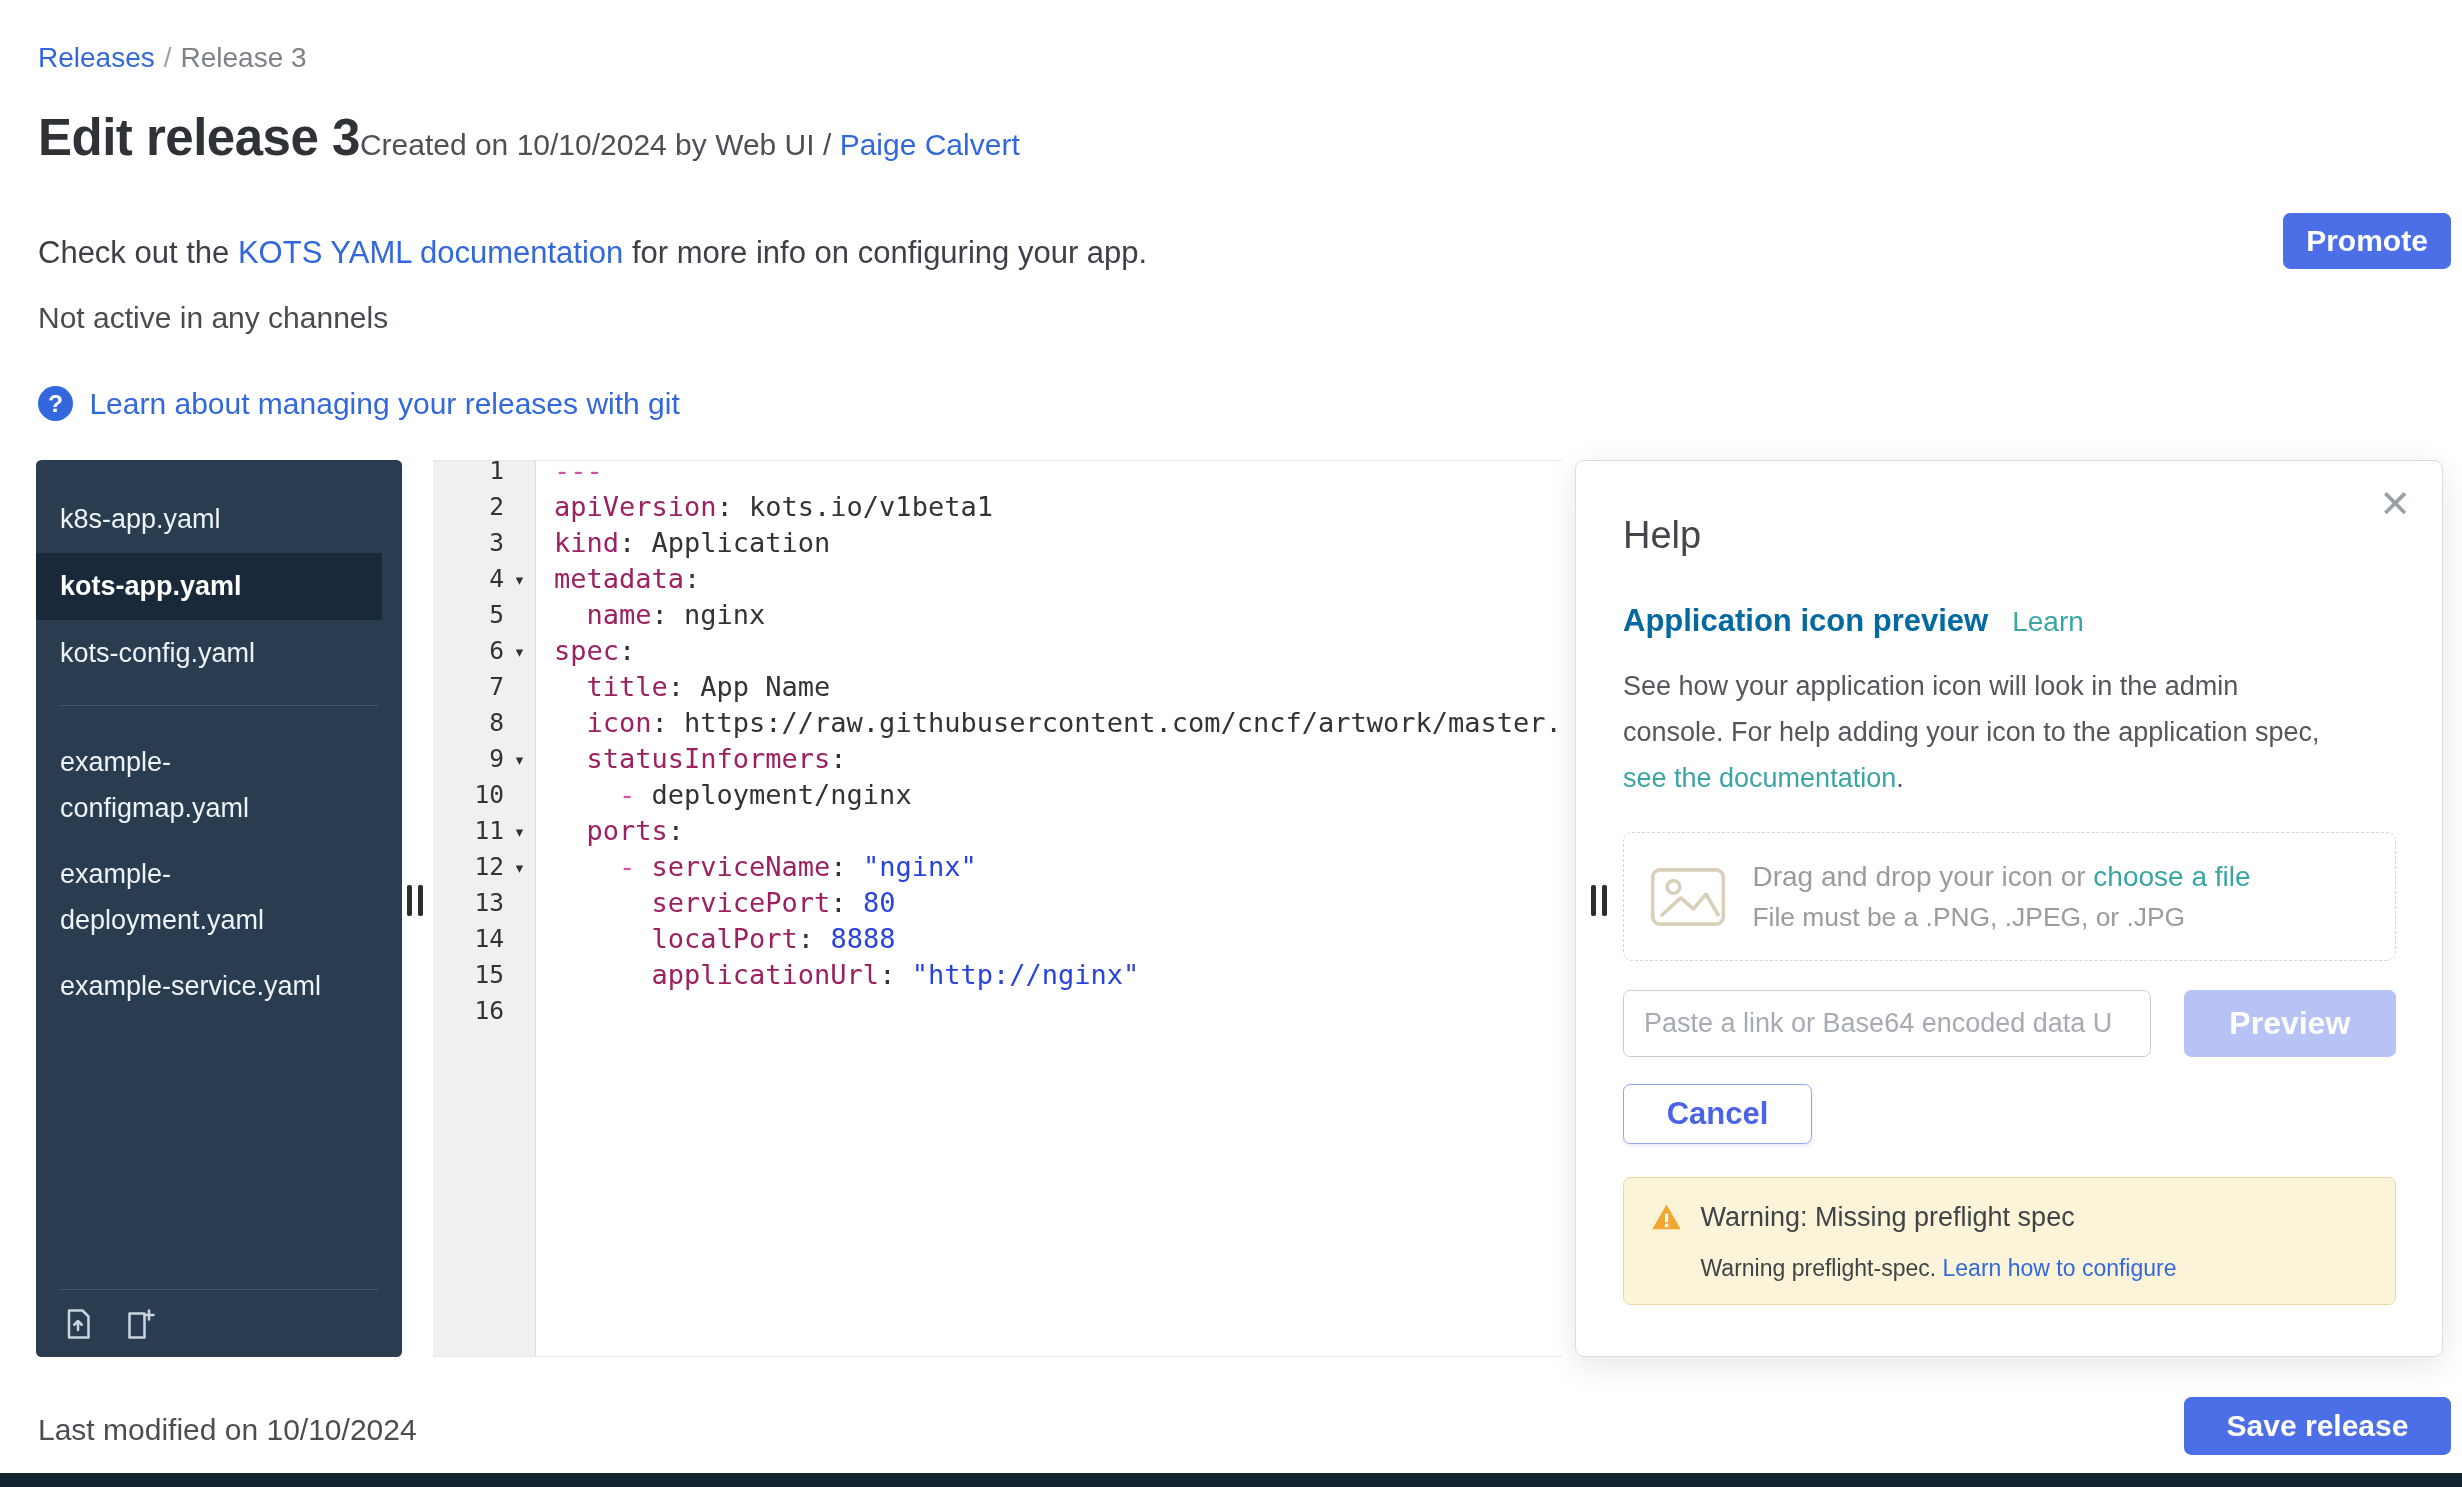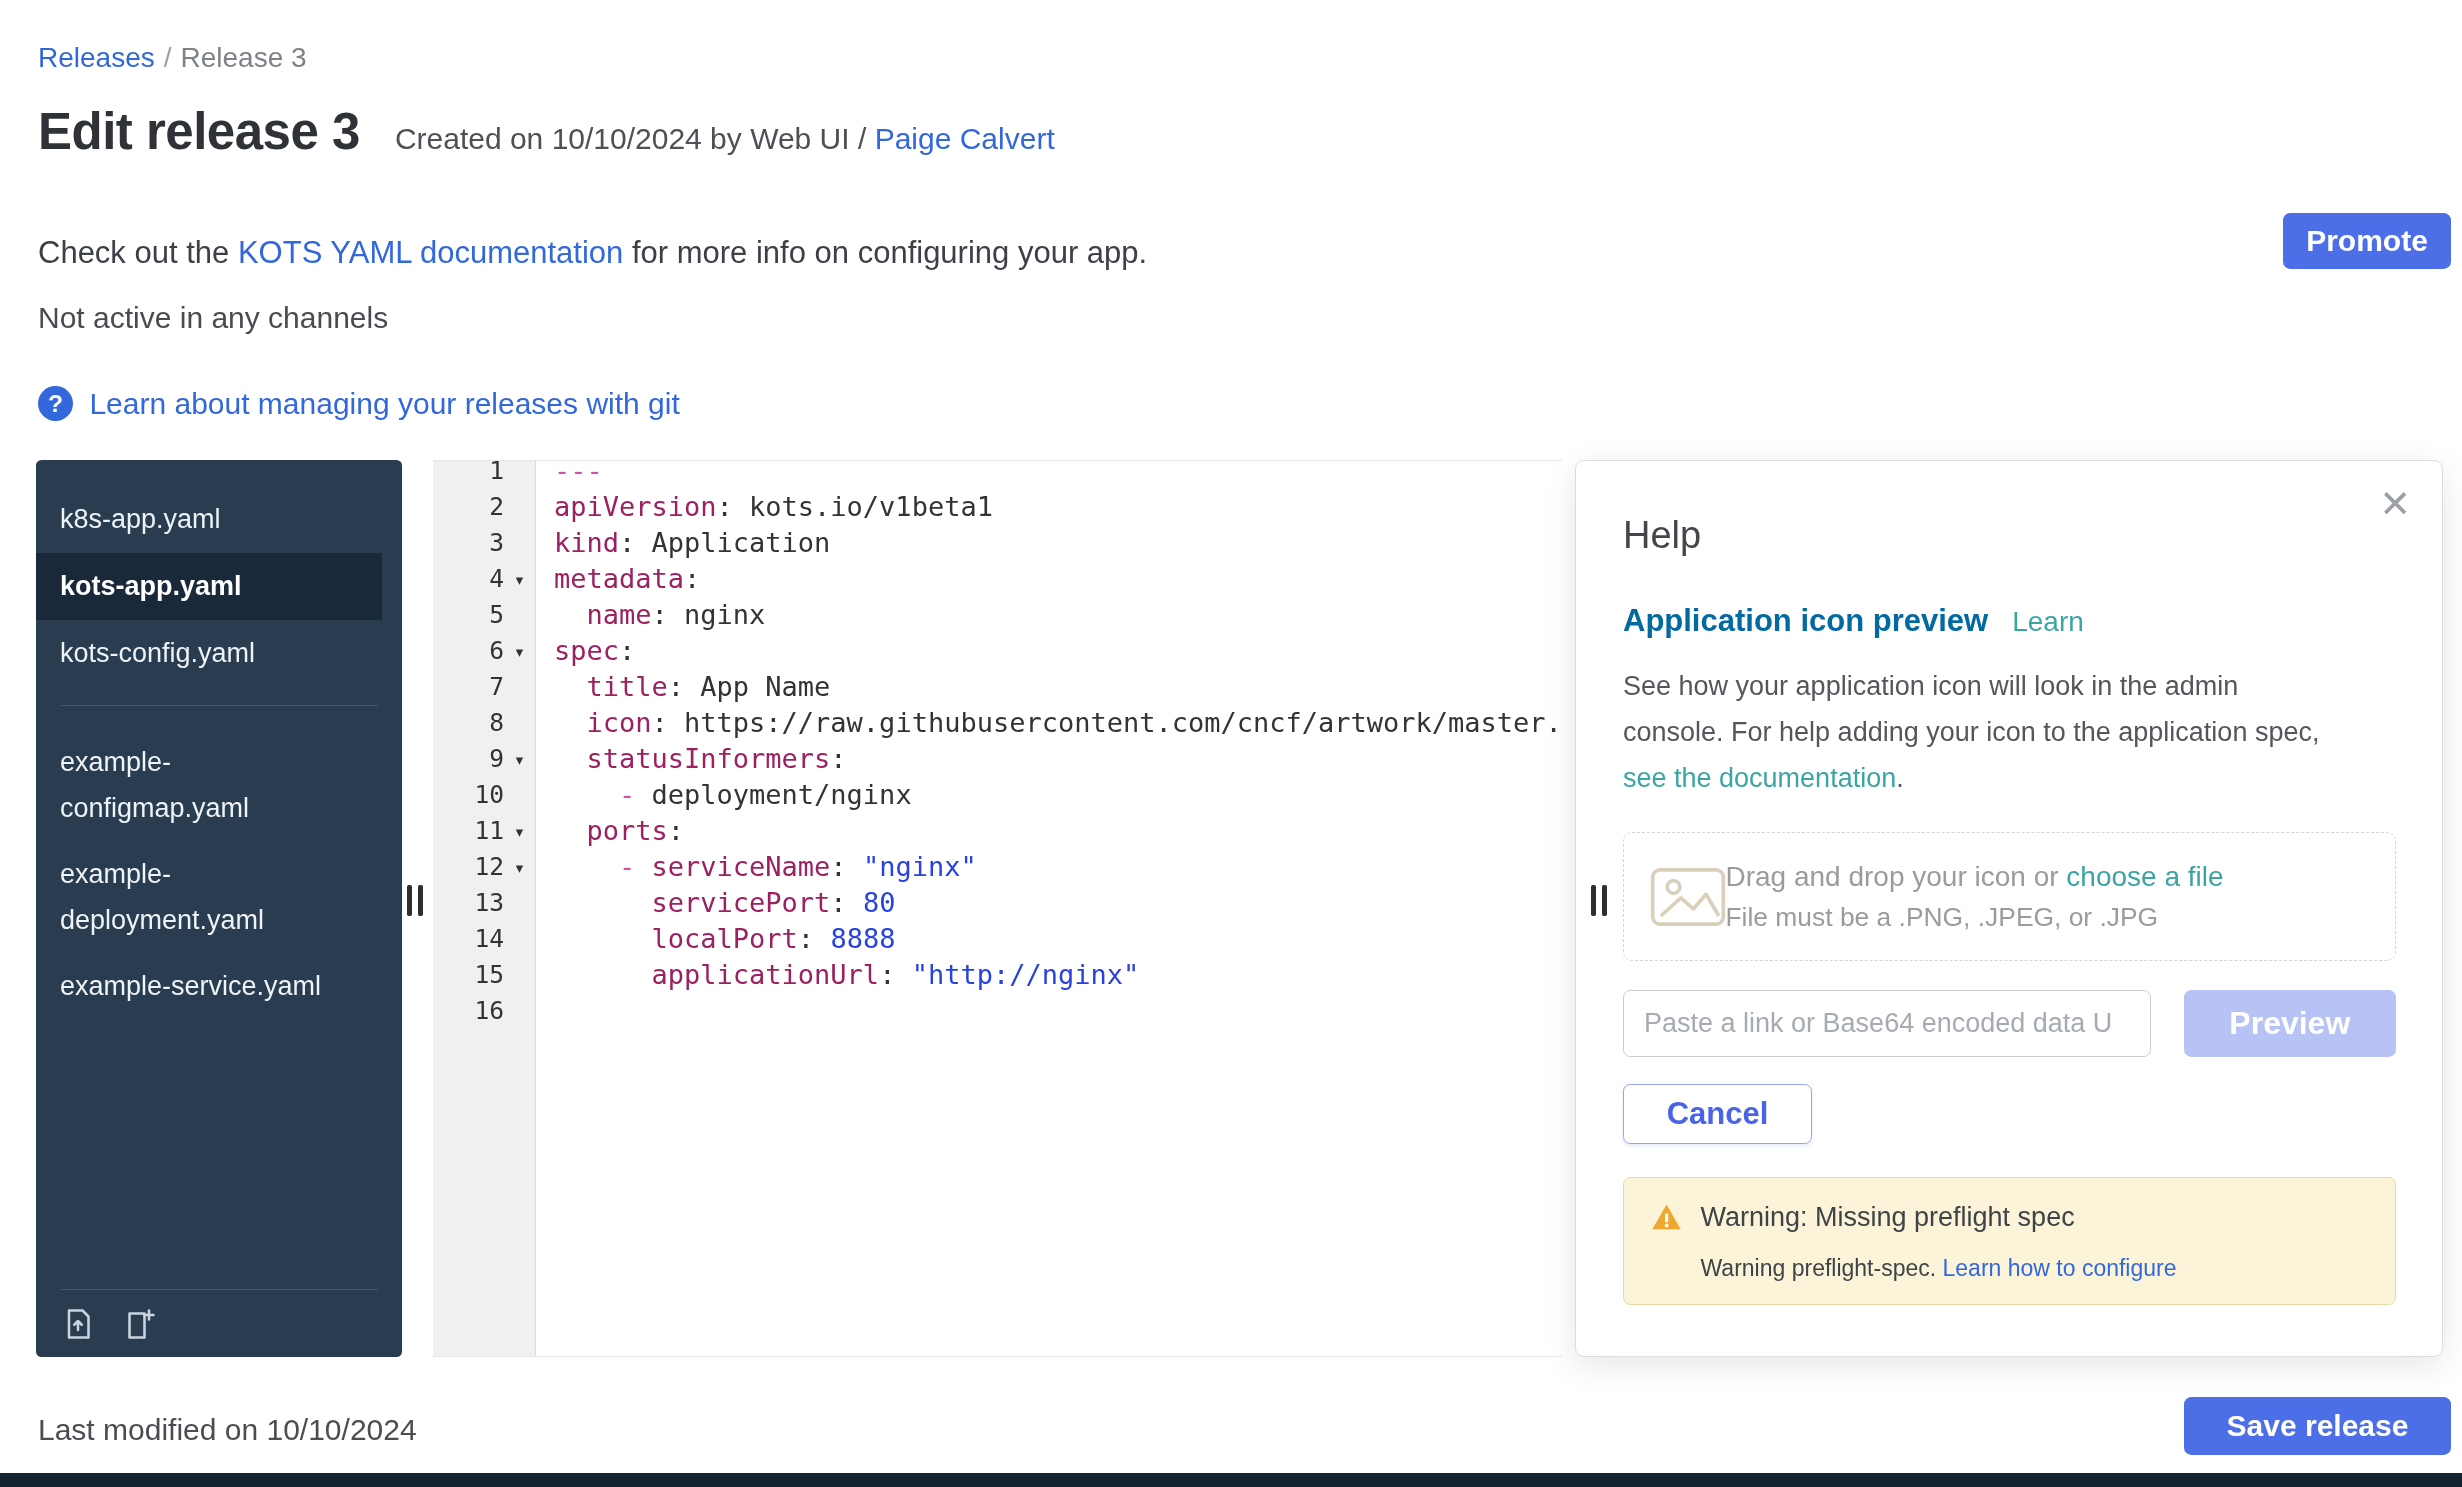--- a/index.html
+++ b/index.html
@@ -12,21 +12,21 @@
   .teal-link{color:var(--teal-link)}
   .btn{border:none;border-radius:7.3px;cursor:pointer;font-family:inherit}
   .btn.primary{background:var(--accent-blue);color:#fff;font-weight:700;font-size:30px}
   .promote{position:absolute;top:213px;right:11px;width:168px;height:56px}
   .save{position:absolute;top:1397px;right:11px;width:267px;height:58px}
 
   .breadcrumb{position:absolute;left:38px;top:42px;font-size:28px}
   .bc-sep{color:#9aa0a6;margin:0 9px}
   .bc-current{color:#7d8288}
 
-  .title-row{position:absolute;left:38px;top:102px;display:flex;align-items:baseline;gap:35px}
+  .title-row{position:absolute;left:38px;top:108px;display:flex;align-items:baseline;}
   .title-row h1{margin:0;font-size:51px;color:#2f3338;letter-spacing:-0.5px}
   .created{font-size:30px;color:#4d5156}
 
   .docs-line{position:absolute;left:38px;top:233px;font-size:31px;color:#3d4147;margin:0;line-height:40px}
   .channel-status{position:absolute;left:38px;top:301px;font-size:30px;color:#484c50;margin:0}
 
   .git-row{position:absolute;left:38px;top:386px;display:flex;align-items:center;gap:16.4px}
   .help-circle{width:35px;height:35px;border-radius:50%;background:var(--link-blue);color:#fff;
     font-size:24.6px;font-weight:700;display:flex;align-items:center;justify-content:center;cursor:pointer}
   .git-link{font-size:30px;font-weight:400}
@@ -72,21 +72,21 @@
     box-sizing:border-box;padding:0 46px 0 47px}
   .help-close{position:absolute;top:24px;right:31px;font-size:38px;color:#9aa0a6;cursor:pointer;line-height:1}
   .help-title{margin:53px 0 0;font-size:38px;font-weight:500;color:#46454c}
   .section-row{margin-top:46px;display:flex;align-items:baseline;gap:24px}
   .section-row h3{margin:0;font-size:31px;color:#0369a1}
   .hide-link{font-size:28px}
   .help-body{margin-top:24px;font-size:27px;line-height:46px;color:#53575c}
   .dropzone{margin-top:31px;height:129px;border:1.8px dashed #d5d5d5;border-radius:9px;display:flex;
     align-items:center;padding-left:25.5px;box-sizing:border-box;cursor:pointer}
   .dz-icon{color:#dacfba;display:inline-flex}
-  .dz-text{}
+  .dz-text{margin-left:27px}
   .dz-line1{font-size:28px;color:#9b9b9b}
   .dz-line2{font-size:26.4px;color:#9b9b9b;margin-top:9px}
   .url-row{margin-top:29px;display:flex;align-items:center}
   .url-input{width:534px;height:67px;box-sizing:border-box;border:0.9px solid #c9cdd2;border-radius:7.3px;
     padding:0 20px;font-size:27px;font-family:inherit;color:#333;outline:none}
   .url-input::placeholder{color:#a6abb1}
   .btn.preview{margin-left:33px;width:215px;height:67px;background:var(--accent-soft);color:#fff;font-size:32px;font-weight:700}
   .btn.cancel{margin-top:27px;display:block;width:189px;height:60px;background:#fff;
     border:0.9px solid var(--cancel-border);color:var(--cancel-text);font-size:31px;font-weight:700;
     box-shadow:0 1.8px 4.6px rgba(76,111,231,0.15)}

